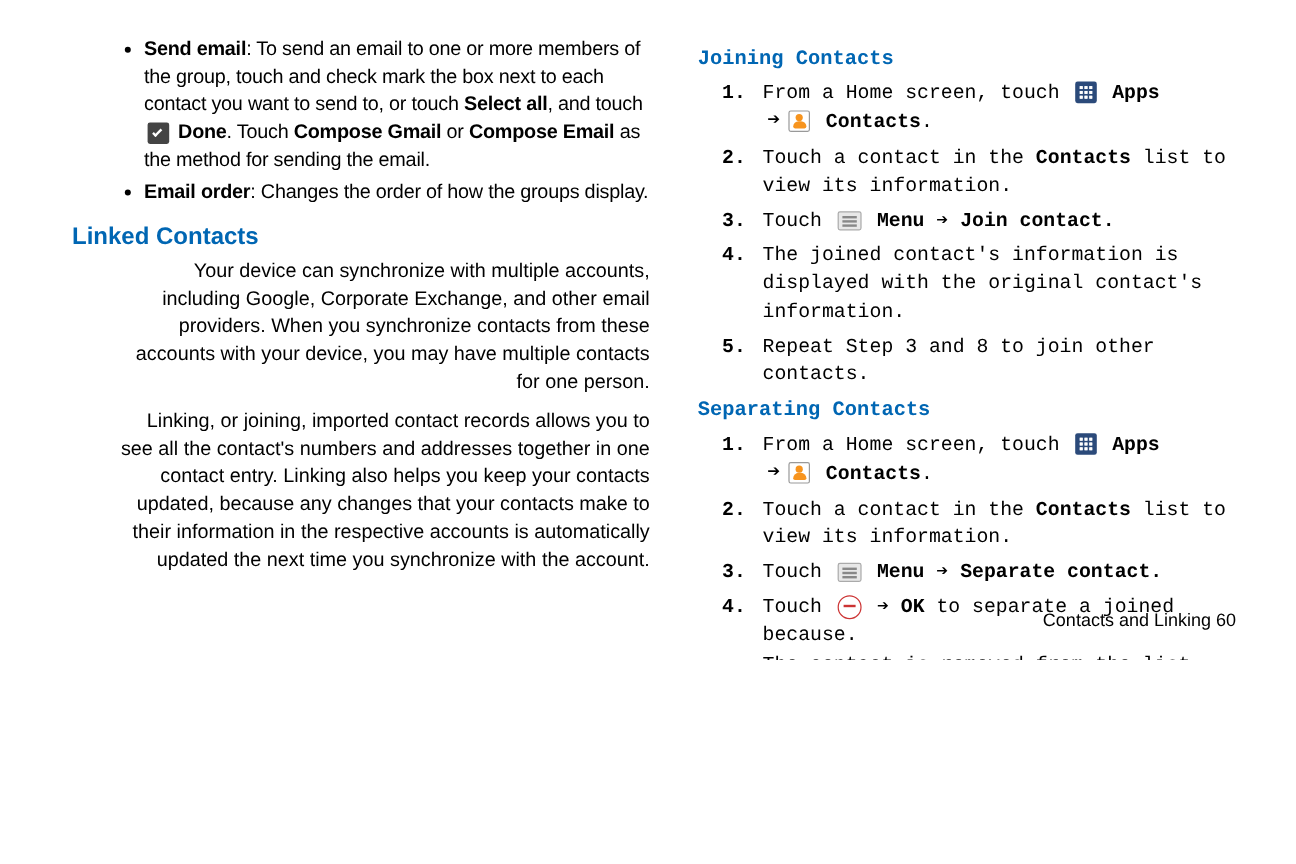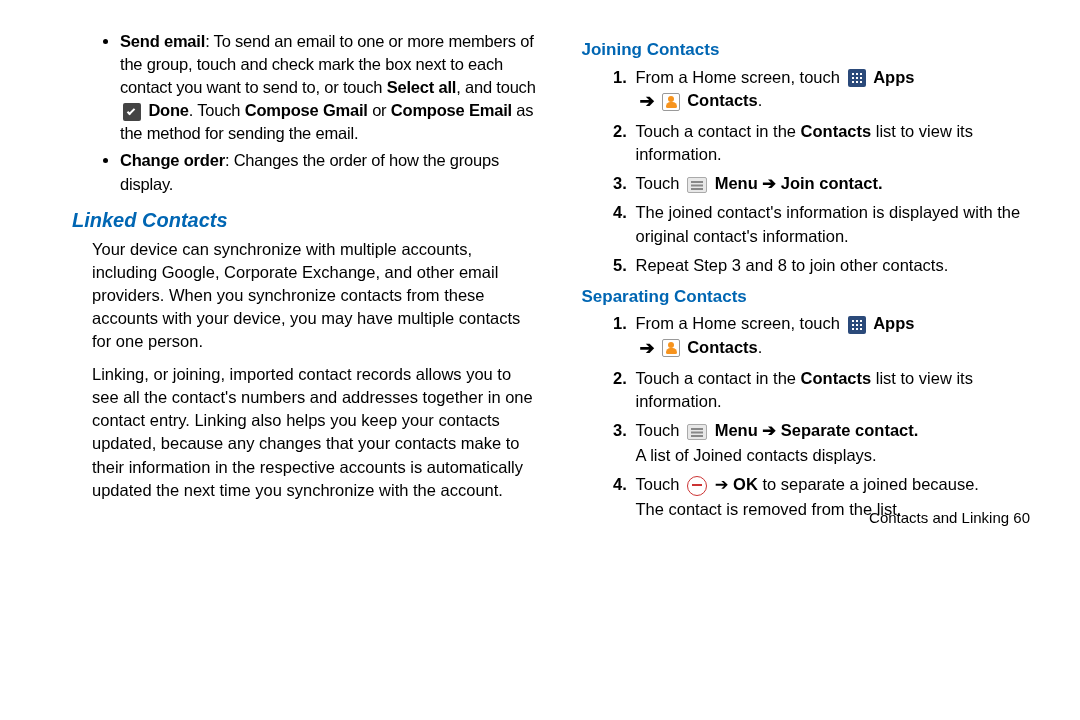--- a/index.html
+++ b/index.html
@@ -17,39 +17,38 @@
     padding: 30px 40px 30px 60px;
     display: flex;
     gap: 40px;
   }
   .col {
     flex: 1;
     font-size: 16.5px;
     line-height: 1.4;
   }
   .col-left { flex: 1.05; }
-  .col-right { flex: 1; }
+  .col-right { flex: 1; font-family: Liberation Mono, monospace; }
   .bullet-list { list-style: disc; padding-left: 60px; margin: 0 0 6px 0; }
   .bullet-list li { margin-bottom: 4px; font-stretch: condensed; letter-spacing: -0.2px;}
   .condensed { font-family: "Arial Narrow", Arial, sans-serif; letter-spacing: -0.2px; }
   h3.section-title {
     color: #0066b3;
-    font-style: italic;
     font-weight: bold;
     font-size: 20px;
-    margin: 10px 0 4px 12px;
+    margin: 10px 0 4px 0;
     font-family: Arial, sans-serif;
   }
   h4.sub-title {
     color: #0066b3;
     font-weight: bold;
     font-size: 17px;
     margin: 8px 0 4px 0;
   }
-  .para { margin: 0 0 10px 32px; }
+  .para { margin: 0 0 10px 32px; text-align: right; }
   .num-list { list-style: decimal; padding-left: 50px; margin: 0 0 4px 0; }
   .num-list > li { margin-bottom: 6px; padding-left:4px;}
   .num-list > li::marker { font-weight: bold; }
   .bold { font-weight: bold; }
   .footer {
     position: absolute;
     bottom: 24px;
     right: 50px;
     font-size: 15px;
   }
@@ -79,21 +78,21 @@
 <body>
 
 <div class="page">
 
   <div class="col col-left">
     <ul class="bullet-list condensed">
       <li>
         <span class="bold">Send email</span><span>: To send an email to one or more members of the group, touch and check mark the box next to each contact you want to send to, or touch </span><span class="bold">Select all</span><span>, and touch </span><span class="ic ic-check"></span> <span class="bold">Done</span><span>. Touch </span><span class="bold">Compose Gmail</span><span> or </span><span class="bold">Compose Email</span><span> as the method for sending the email.</span>
       </li>
       <li>
-        <span class="bold">Change order</span><span>: Changes the order of how the groups display.</span>
+        <span class="bold">Email order</span><span>: Changes the order of how the groups display.</span>
       </li>
     </ul>
 
     <h3 class="section-title">Linked Contacts</h3>
     <p class="para">Your device can synchronize with multiple accounts, including Google, Corporate Exchange, and other email providers. When you synchronize contacts from these accounts with your device, you may have multiple contacts for one person.</p>
     <p class="para">Linking, or joining, imported contact records allows you to see all the contact's numbers and addresses together in one contact entry. Linking also helps you keep your contacts updated, because any changes that your contacts make to their information in the respective accounts is automatically updated the next time you synchronize with the account.</p>
   </div>
 
   <div class="col col-right">
     <h4 class="sub-title">Joining Contacts</h4>
@@ -120,21 +119,20 @@
     <ol class="num-list">
       <li>
         <span>From a Home screen, touch </span><span class="ic ic-apps"></span> <span class="bold">Apps</span><br>
         <span class="arrow">➔</span><span class="ic ic-contact"></span> <span class="bold">Contacts</span>.
       </li>
       <li>
         <span>Touch a contact in the </span><span class="bold">Contacts</span><span> list to view its information.</span>
       </li>
       <li>
         <span>Touch </span><span class="ic ic-menu"></span> <span class="bold">Menu ➔ Separate contact.</span>
-        <div style="margin-top:2px">A list of Joined contacts displays.</div>
       </li>
       <li>
         <span>Touch </span><span class="ic ic-minus"></span><span> ➔ </span><span class="bold">OK</span><span> to separate a joined because.</span>
         <div style="margin-top:2px">The contact is removed from the list.</div>
       </li>
     </ol>
   </div>
 
   <div class="footer">
     <span>Contacts and Linking</span>

